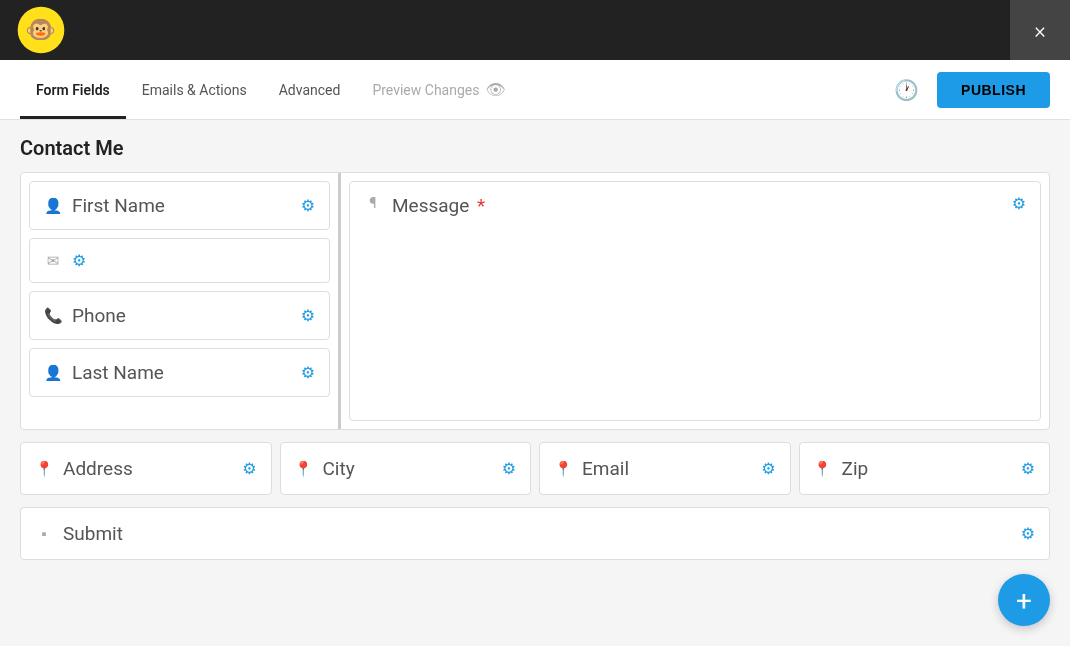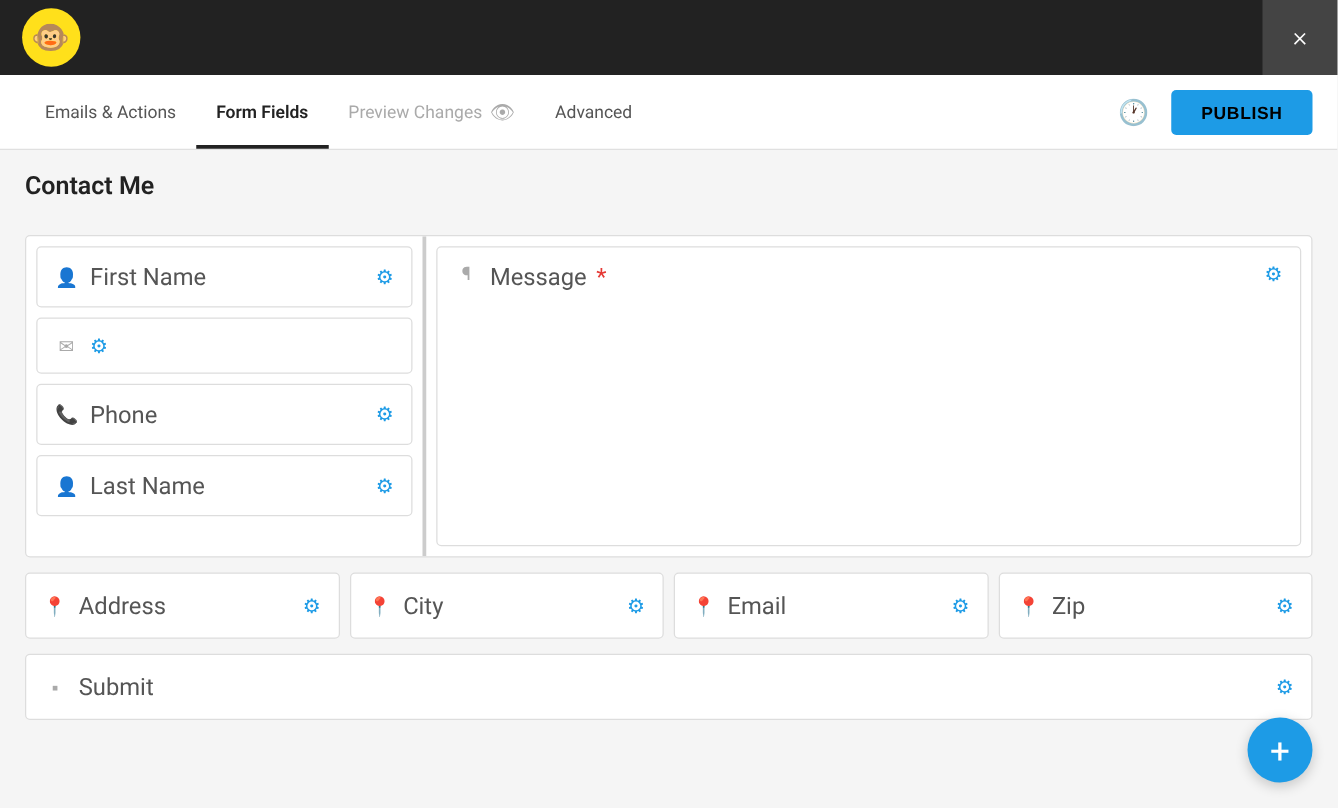--- a/index.html
+++ b/index.html
@@ -119,21 +119,21 @@
     .main-content {
       background: #f5f5f5;
       padding: 16px 20px;
       height: calc(646px - 120px);
       overflow: hidden;
     }
     .form-title {
       font-size: 20px;
       font-weight: 600;
       color: #222;
-      margin-bottom: 28px;
+      margin-bottom: 12px;
     }
 
     
     .form-canvas {
       background: #f5f5f5;
       position: relative;
     }
 
     
     .two-col {
@@ -247,32 +247,32 @@
 <div class="top-bar">
   <svg class="logo" viewBox="0 0 60 60">
     <ellipse cx="30" cy="30" rx="28" ry="28" fill="#ffe01b"></ellipse>
     <text x="30" y="40" text-anchor="middle" font-size="30" font-weight="bold" fill="#222">🐵</text>
   </svg>
   <div class="close-btn">×</div>
 </div>
 
 <div class="nav-area">
   <div class="nav-tabs">
+    <div class="nav-tab active">
+      <span>Form Fields</span>
+    </div>
     <div class="nav-tab">
       <span>Emails &amp; Actions</span>
     </div>
-    <div class="nav-tab active">
-      <span>Form Fields</span>
+    <div class="nav-tab">
+      <span>Advanced</span>
     </div>
     <div class="nav-tab preview">
       <span>Preview Changes</span>
       <span class="eye-icon">👁</span>
-    </div>
-    <div class="nav-tab">
-      <span>Advanced</span>
     </div>
   </div>
   <div class="nav-actions">
     <div class="history-btn">
       <span>🕐</span>
     </div>
     <button class="publish-btn">PUBLISH</button>
   </div>
 </div>
 

